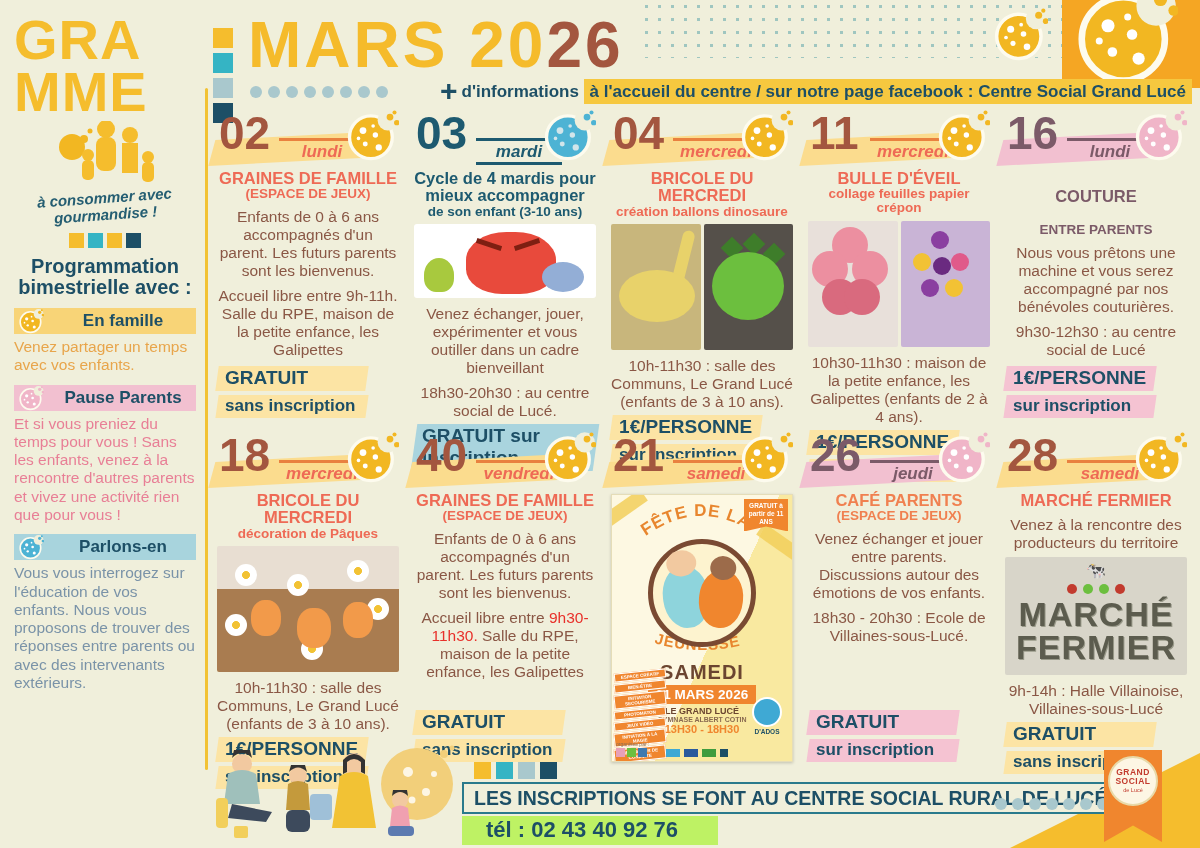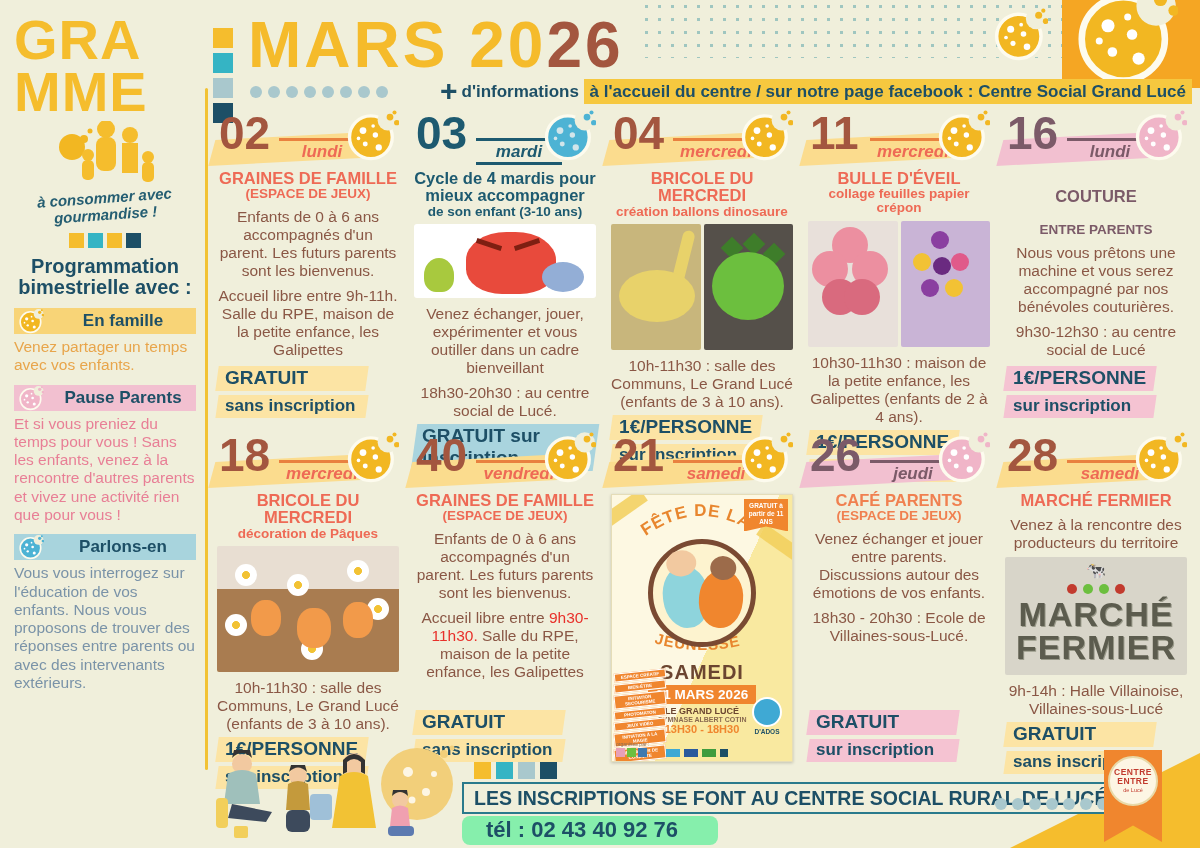--- a/index.html
+++ b/index.html
@@ -130,21 +130,21 @@
   .poster .partners { position:absolute; left:54px; bottom:4px; display:flex; gap:4px; }
   .poster .partners i { width:14px; height:8px; display:inline-block; }
 
   
   .family-ill { position:absolute; left:212px; top:742px; }
   .ins-wrap { position:absolute; left:462px; top:762px; width:630px; }
   .ins-squares { display:flex; gap:5px; margin-left:12px; margin-bottom:3px; }
   .ins-squares .sq { width:17px; height:17px; }
   .ins-box { border:2px solid #2a7a8c; background:#f0efdb; padding:3px 10px 2px; width:fit-content; }
   .ins-line1 { color:#1d4f66; font-weight:bold; font-size:19.5px; white-space:nowrap; }
-  .ins-tel { background:#86efac; color:#1d4f66; font-weight:bold; font-size:22px; width:fit-content; padding:1px 40px 2px 24px; margin-top:2px;border-radius:8px; }
+  .ins-tel { background:#bef264; color:#1d4f66; font-weight:bold; font-size:22px; width:fit-content; padding:1px 40px 2px 24px; margin-top:2px; }
   .ftr-dots { position:absolute; left:995px; top:798px; display:flex; gap:5px; }
   .ribbon { position:absolute; right:38px; bottom:6px; width:58px; height:92px; background:#f0862e; clip-path:polygon(0 0,100% 0,100% 100%,50% 82%,0 100%); }
   .ribbon .disc { position:absolute; left:4px; top:6px; width:50px; height:50px; background:#fdf6e4; border-radius:50%; border:2px solid #e8d9a8; text-align:center; padding-top:10px; }
   .ribbon .disc .t { font-size:8.5px; font-weight:bold; color:#c23b2e; line-height:1.1; letter-spacing:.5px; }
   .ribbon .disc .s { font-size:5.5px; color:#c23b2e; }
 </style>
 </head>
 <body>
 
 <div class="dot-pattern"></div>
@@ -721,16 +721,16 @@
     <i></i>
     <i></i>
     <i></i>
     <i></i>
     <i></i>
     <i></i>
   </div>
 
 <div class="ribbon">
   <div class="disc">
-    <div class="t">CENTRE ENTRE</div>
+    <div class="t">GRAND SOCIAL</div>
     <div class="s">de Lucé</div>
   </div>
 </div>
 
 </body></html>

